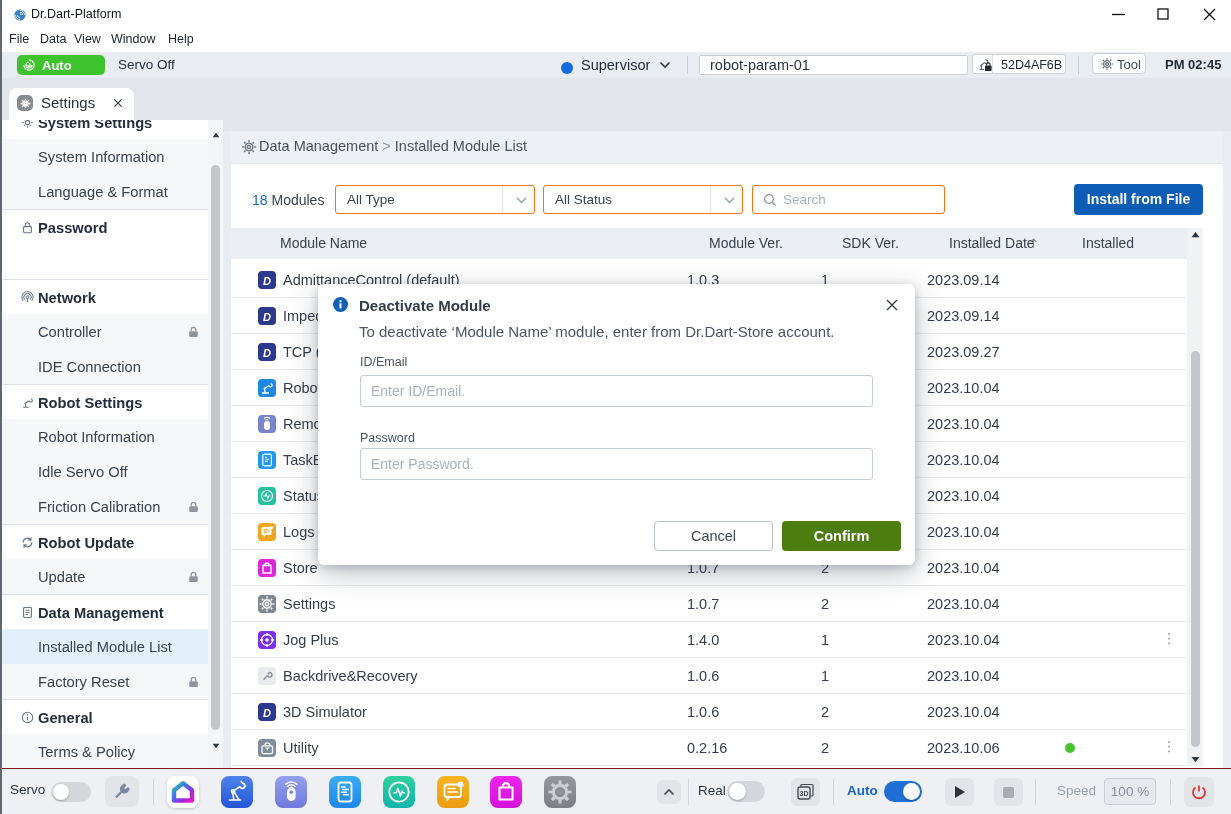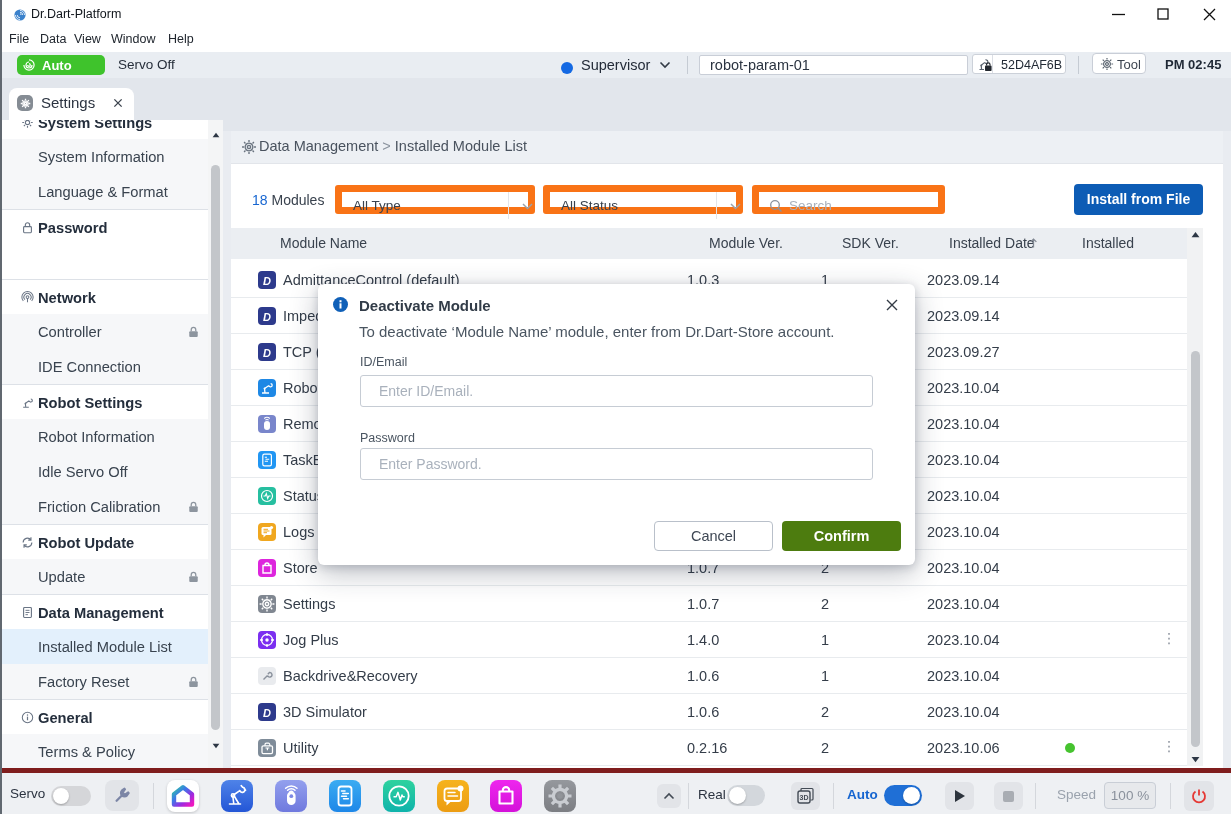--- a/index.html
+++ b/index.html
@@ -26,43 +26,43 @@
 .ssub { background:#f6f7f9; }
 .ssel { background:#e3f0fc; }
 .srow .txt { position:absolute; left:37px; top:10px; font-size:14.7px; color:#39434f; }
 .shead .txt { font-weight:bold; color:#242e3c; }
 .sicon { position:absolute; left:20px; top:11px; width:13px; height:13px; }
 .slock { position:absolute; left:187px; top:12px; width:11px; height:12px; }
 
 #content { left:231px; top:131px; width:992px; height:637px; background:#fff; }
 #crumbbar { left:0; top:0; width:992px; height:33px; background:#edf0f4; border-bottom:1px solid #e2e5ea; }
 
-.sel { position:absolute; top:54px; height:29px; background:#fff; border:7px solid #f97316; border-radius:3px; font-size:13.5px; color:#39424e; }
+.sel { position:absolute; top:54px; height:29px; background:#fff; border:1px solid #f97316; border-radius:3px; font-size:13.5px; color:#39424e; }
 
 #thead { left:0; top:97px; width:956px; height:31px; background:#ebeef2; font-size:14px; color:#39424e; }
 #thead span { position:absolute; top:7px;margin-left:22px; }
 .trow { position:absolute; left:0; width:956px; height:36px; border-bottom:1px solid #e8ebee; font-size:14.5px; color:#343d49; background:#fff; }
 .trow .c1 { position:absolute; top:10px; left:52px; }
 .trow .c2 { position:absolute; top:10px; left:456px; }
 .trow .c3 { position:absolute; top:10px; left:590px; }
 .trow .c4 { position:absolute; top:10px; left:696px; }
 .micon { position:absolute; left:27px; top:9px; width:18px; height:18px; border-radius:4px; }
 .dot3 { position:absolute; left:931px; top:8px; color:#8a919c; font-size:14px; letter-spacing:0; }
 .gdot { position:absolute; left:834px; top:13px; width:10px; height:10px; border-radius:50%; background:#46c32f; }
 
-#taskbar { left:0; top:768px; width:1231px; height:46px; background:#eef0f3; border-top:5px solid #7f1d1d; }
+#taskbar { left:0; top:768px; width:1231px; height:46px; background:#eef0f3; border-top:1px solid #7f1d1d; }
 .appico { position:absolute; top:7px; width:32px; height:32px; border-radius:8px; }
 .tbtn { position:absolute; top:9px; background:#e2e4e8; border-radius:6px; }
 .tbdiv { position:absolute; top:10px; width:1px; height:26px; background:#d4d7dc; }
 
 .tog { position:absolute; border-radius:11px; }
 .knob { position:absolute; top:2px; width:17px; height:17px; border-radius:50%; background:#fff; box-shadow:0 1px 2px rgba(0,0,0,.25); }
 
 #dialog { left:318px; top:284px; width:597px; height:281px; background:#fff; border-radius:6px; box-shadow:0 8px 28px rgba(30,40,60,.30), 0 2px 8px rgba(30,40,60,.18); }
-.dinput { position:absolute; left:42px; width:513px; height:32px; border:1px solid #c6ccd4; border-radius:3px; background:#fff; font-size:14px; color:#a9b1bc; line-height:30px; padding-left:18px; }
+.dinput { position:absolute; left:42px; width:513px; height:32px; border:1px solid #c6ccd4; border-radius:3px; background:#fff; font-size:14px; color:#a9b1bc; line-height:30px; padding-left:10px; }
 .dlabel { position:absolute; left:42px; font-size:12.5px; color:#4a5561; }
 </style>
 </head>
 <body>
 
 <div class="abs" id="titlebar">
   <svg class="abs" style="left:13px;top:9px" width="12" height="12" viewBox="0 0 15 15">
       <circle cx="7.5" cy="7.5" r="7" fill="#3b82cc"></circle>
       <path d="M7.5 1.8 A5.7 5.7 0 0 1 13.2 7.5 M7.5 13.2 A5.7 5.7 0 0 1 1.8 7.5 M7.5 4.1 A3.4 3.4 0 0 1 10.9 7.5 M7.5 10.9 A3.4 3.4 0 0 1 4.1 7.5 M7.5 6 A1.5 1.5 0 0 1 9 7.5" stroke="#fff" stroke-width="1" fill="none"></path>
     </svg>

